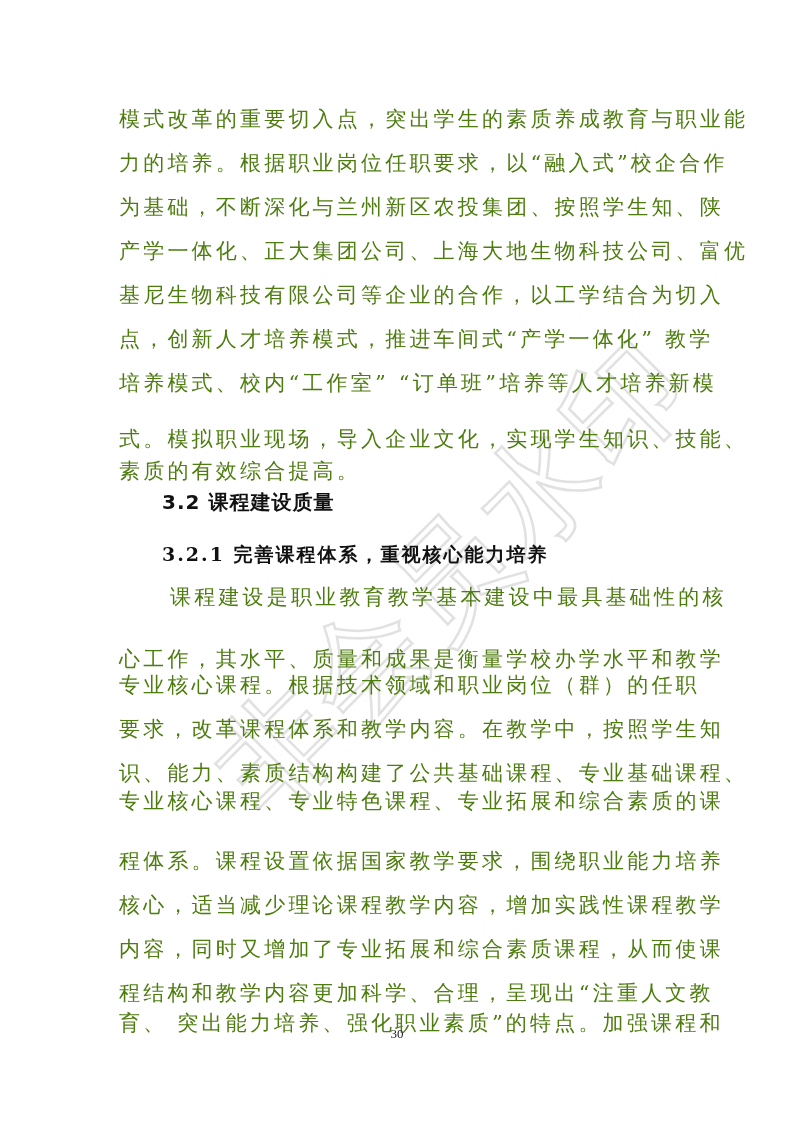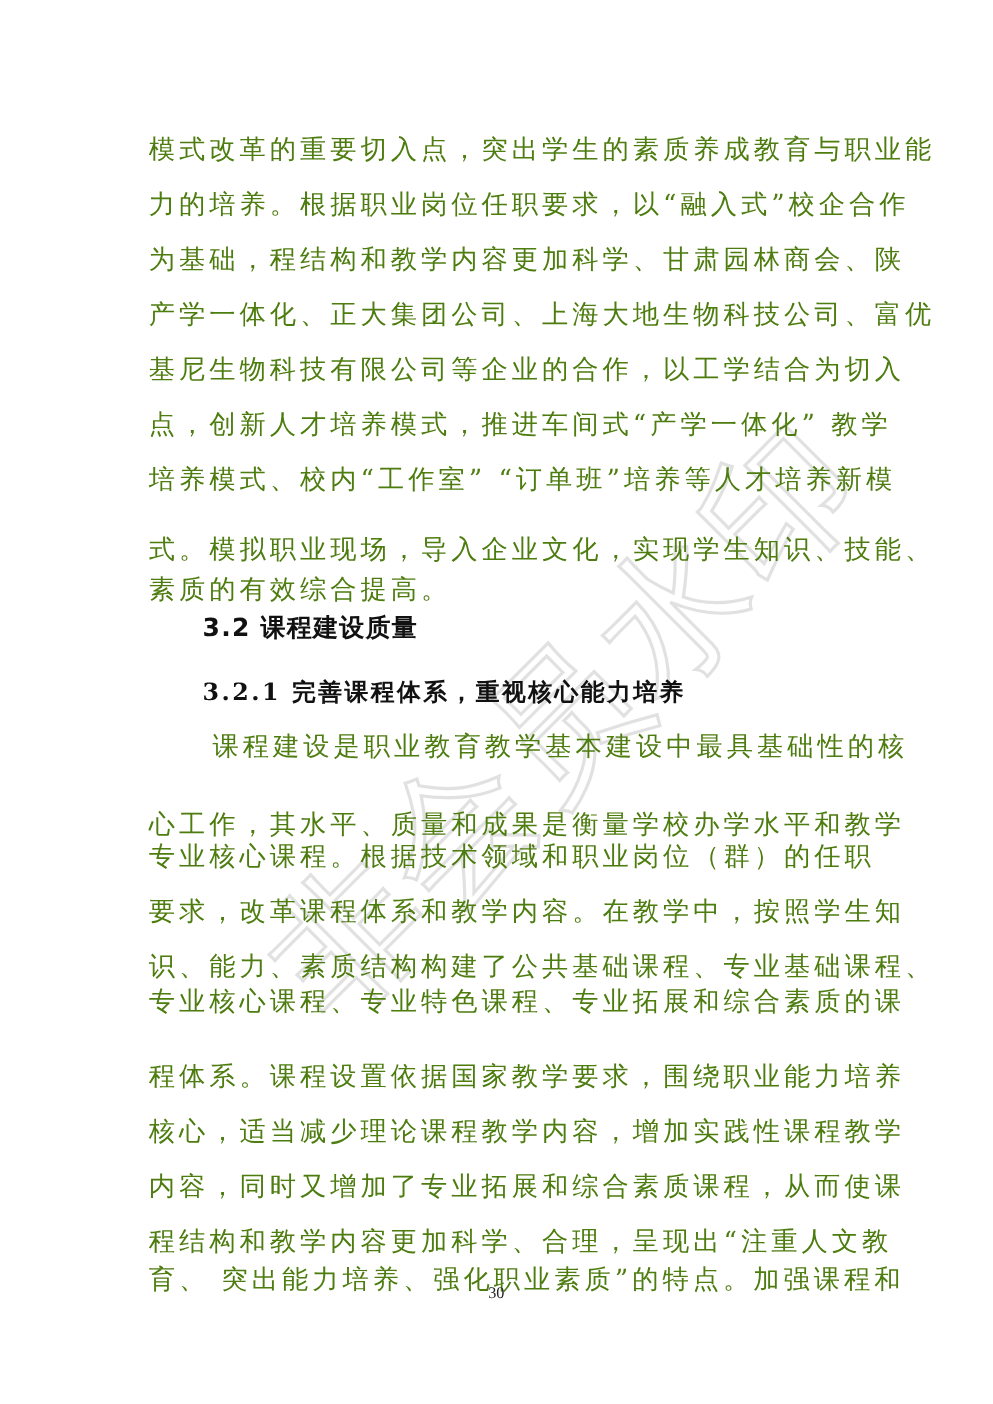--- a/index.html
+++ b/index.html
@@ -89,21 +89,21 @@
 
 <div class="page">
 
   <div class="watermark">非会员水印</div>
 
   <div class="content">
 
     <div>
       <div class="line" style="top:104px">模式改革的重要切入点，突出学生的素质养成教育与职业能</div>
       <div class="line" style="top:148px">力的培养。根据职业岗位任职要求，以“融入式”校企合作</div>
-      <div class="line" style="top:192px">为基础，程结构和教学内容更加科学、甘肃园林商会、陕</div>
+      <div class="line" style="top:192px">为基础，不断深化与兰州新区农投集团、按照学生知、陕</div>
       <div class="line" style="top:236px">产学一体化、正大集团公司、上海大地生物科技公司、富优</div>
       <div class="line" style="top:280px">基尼生物科技有限公司等企业的合作，以工学结合为切入</div>
       <div class="line" style="top:324px">点，创新人才培养模式，推进车间式“产学一体化” 教学</div>
       <div class="line" style="top:368px">培养模式、校内“工作室” “订单班”培养等人才培养新模</div>
       <div class="line" style="top:424px">式。模拟职业现场，导入企业文化，实现学生知识、技能、</div>
       <div class="line" style="top:456px">素质的有效综合提高。</div>
     </div>
 
     <div class="h2" style="top:487px">3.2 课程建设质量</div>
 

